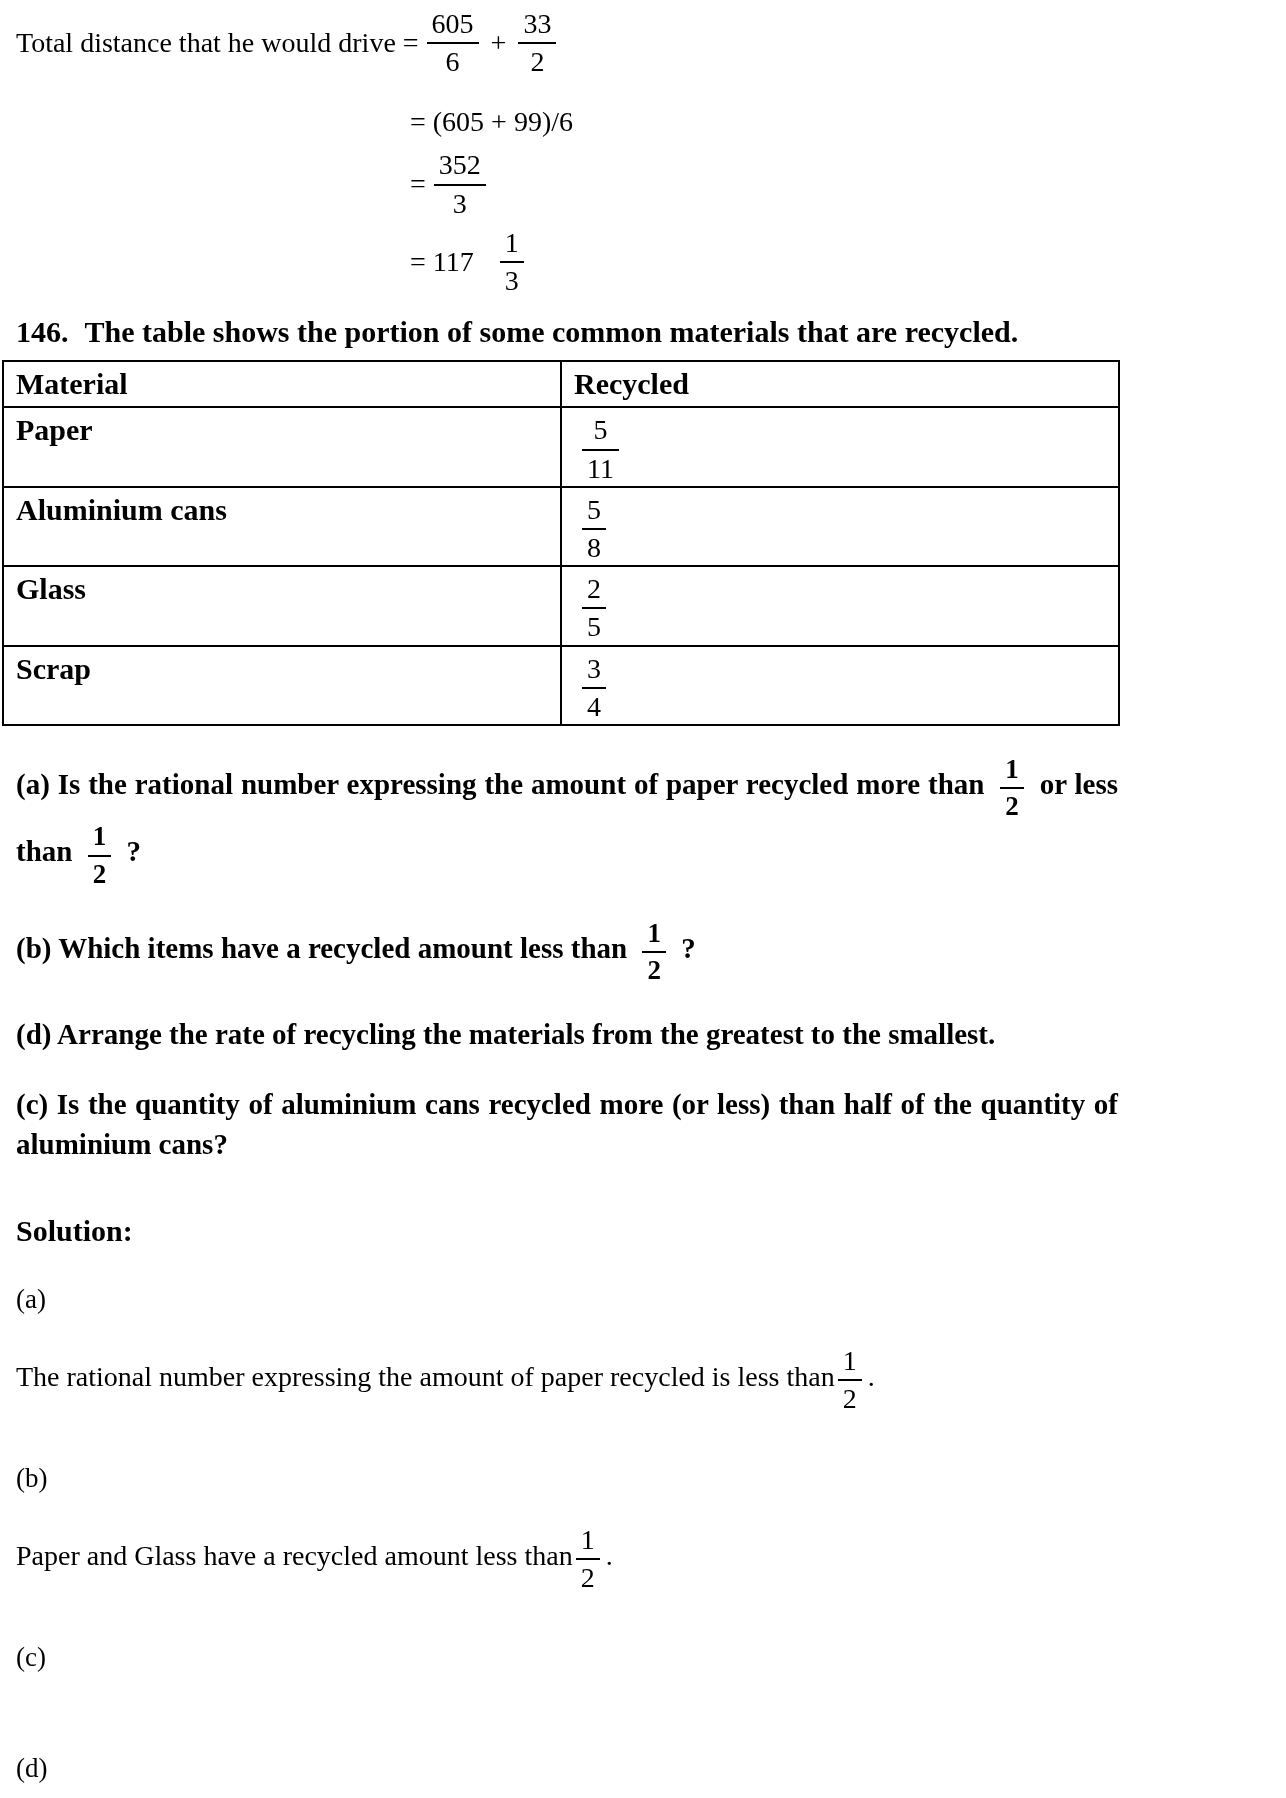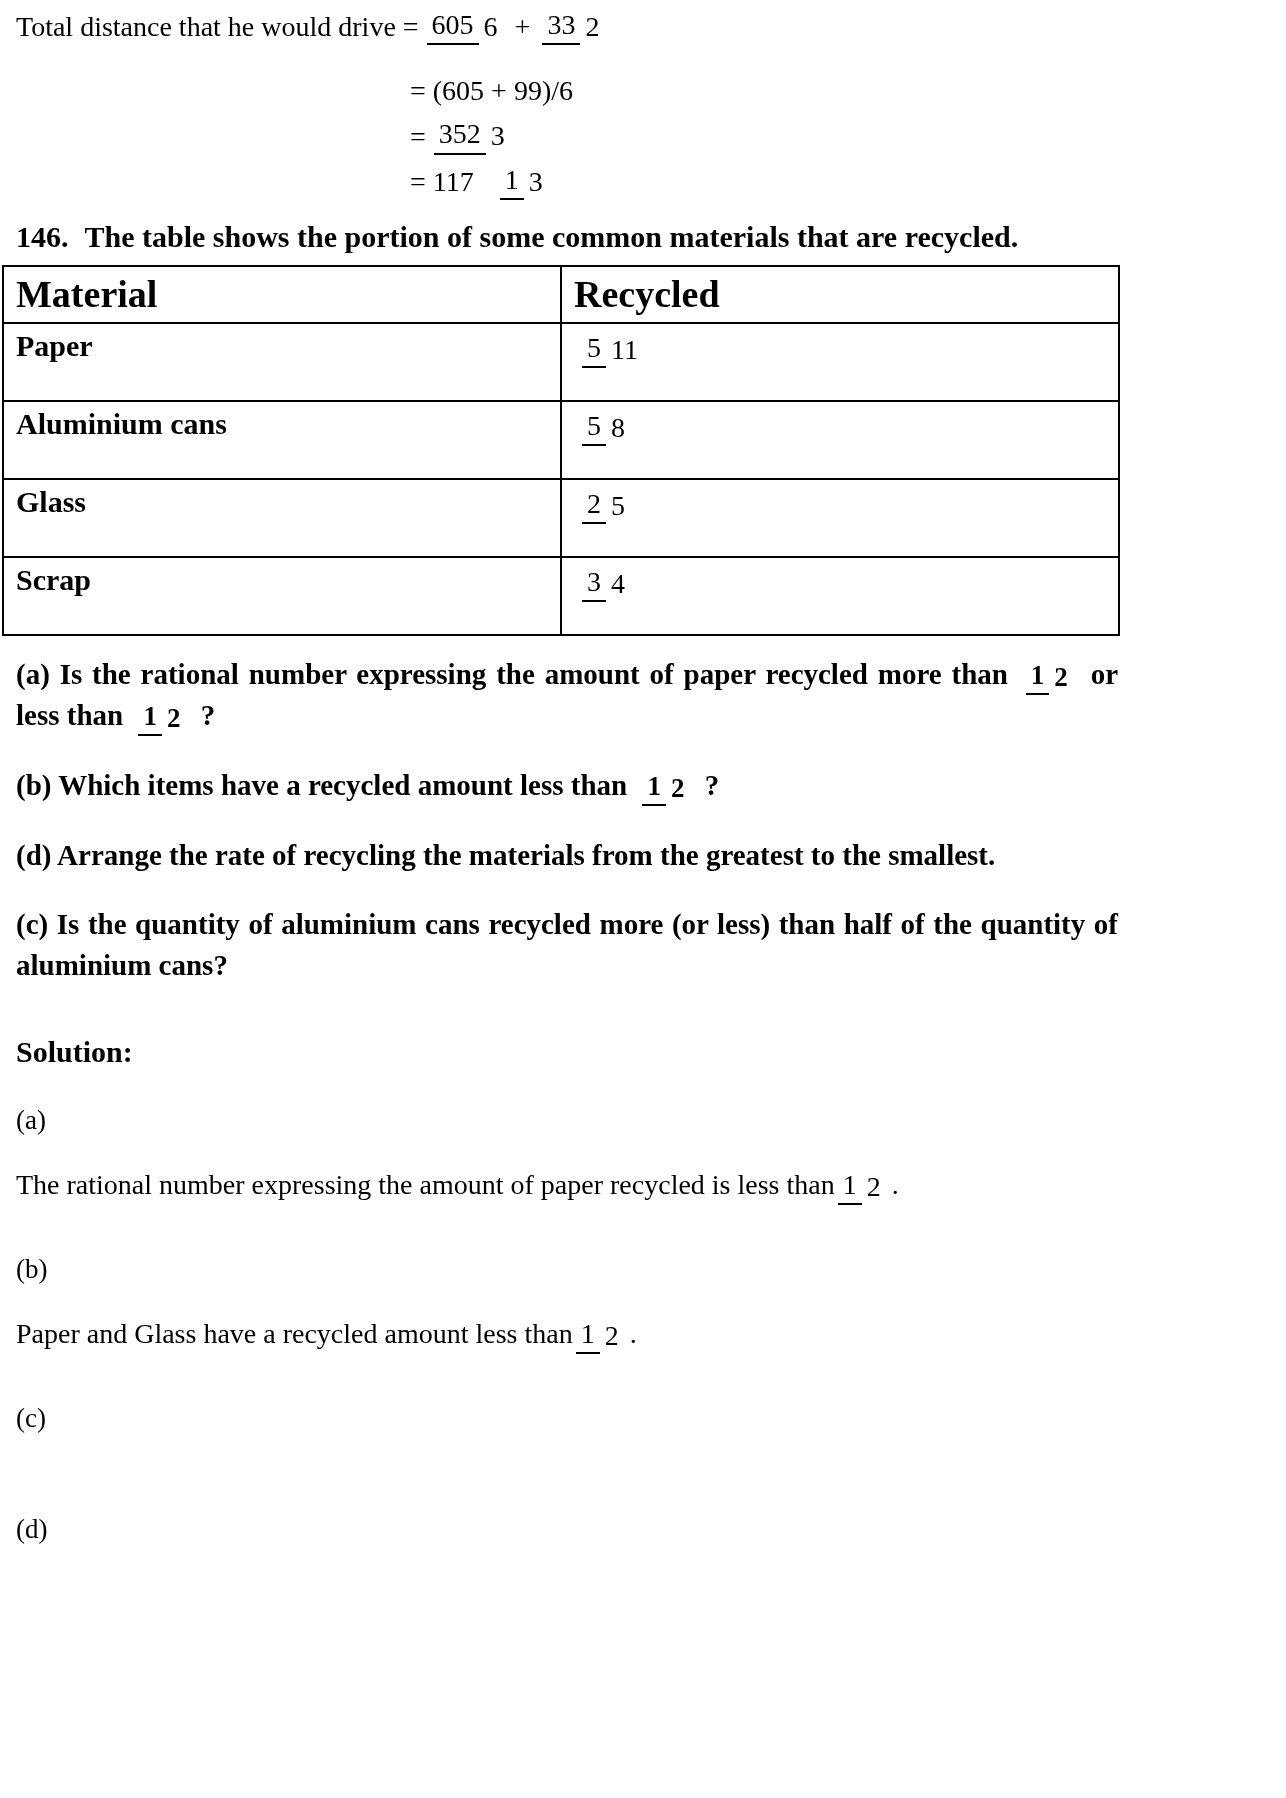--- a/index.html
+++ b/index.html
@@ -10,21 +10,21 @@
     color: #000000;
     font-family: "Liberation Serif", "DejaVu Serif", serif;
     font-size: 28px;
     line-height: 1.35;
   }
   .page { padding: 8px 168px 40px 16px; }
 
   
   .frac {
     display: inline-flex;
-    flex-direction: row;
+    flex-direction: column;
     align-items: stretch;
     text-align: center;
     vertical-align: middle;
     line-height: 1.08;
     margin: 0 8px;
     justify-content: center;
   }
   .frac .num { border-bottom: 2px solid #000; padding: 1px 5px 3px; }
   .frac .den { padding: 3px 5px 0; }
   .frac.tight { margin: 0 6px 0 3px; }
@@ -52,32 +52,32 @@
     width: 1118px;
     margin-left: -14px;
     table-layout: fixed;
   }
   table.materials th, table.materials td {
     border: 2px solid #000;
     text-align: left;
     vertical-align: top;
     padding: 2px 12px;
   }
-  table.materials th { font-weight: bold; font-size: 38px; height: 36px; width: 50%; }
+  table.materials th { font-weight: bold; font-size: 30px; height: 36px; width: 50%; }
   table.materials td { height: 72px; }
   table.materials td.mat { font-weight: bold; font-size: 30px; }
   table.materials td.rec { font-size: 28px; padding-left: 14px; }
   table.materials td.rec .frac { margin: 4px 0 0 6px; }
 
   
   .q-part {
     font-weight: bold;
     font-size: 29px;
     text-align: justify;
-    margin-top: 18px;
+    margin-top: 28px;
     line-height: 1.4;
   }
   .q-part .frac { font-size: 27px; }
 
   
   .sol-title { font-weight: bold; font-size: 30px; margin-top: 46px; }
   .sol-label { font-size: 27px; margin-top: 14px; }
   .sol-para  { font-size: 28px; margin-top: 6px; }
   .sol-para .frac { margin: 0 6px 0 3px; }
   .mt-lg { margin-top: 46px; }

